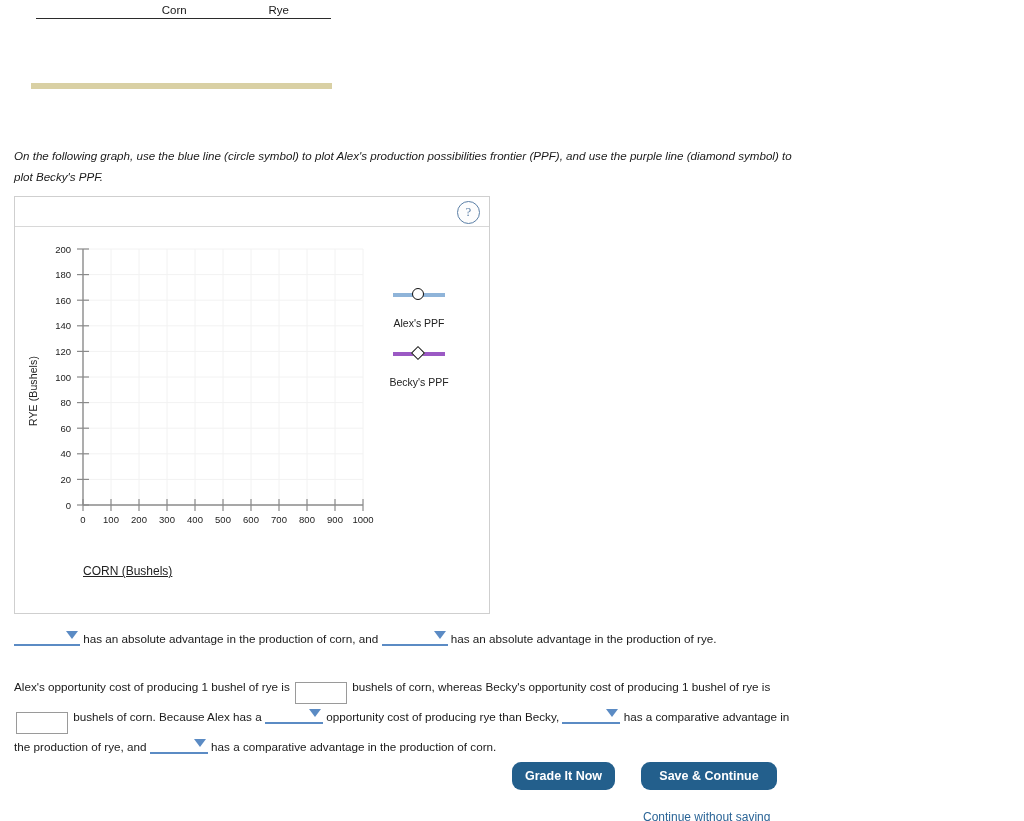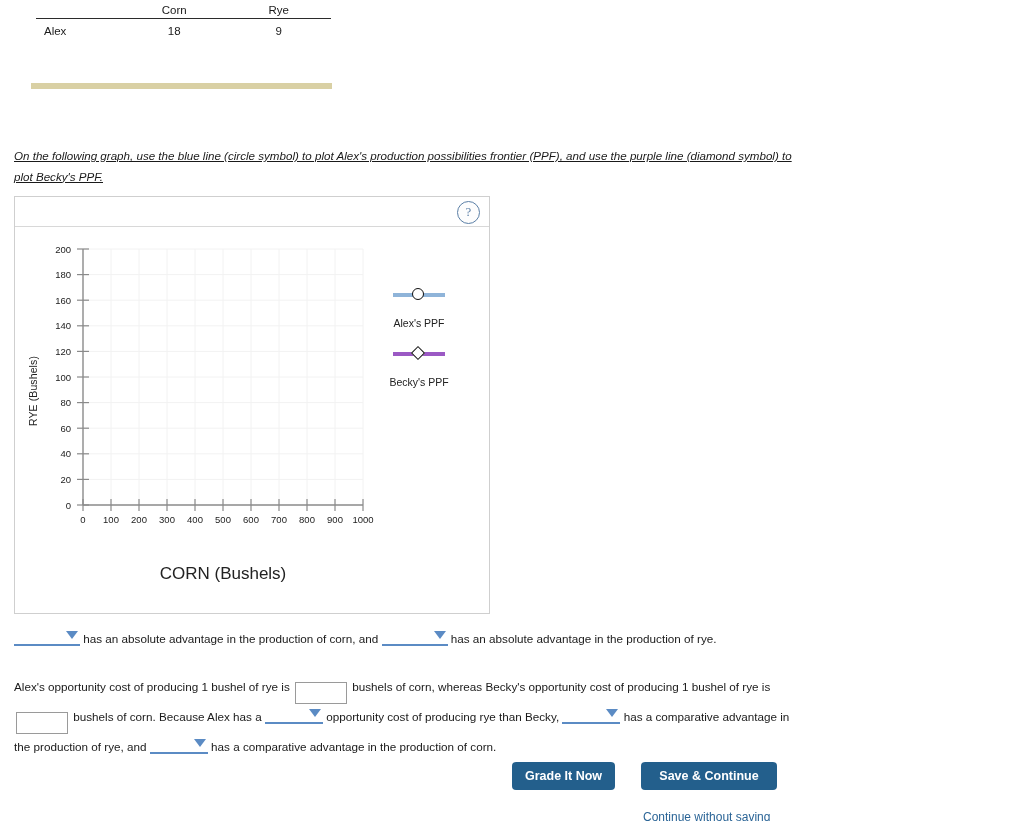--- a/index.html
+++ b/index.html
@@ -79,21 +79,20 @@
   
   .instructions {
     position: absolute;
     left: 14px;
     top: 146px;
     width: 790px;
     font-style: italic;
     font-size: 11.6px;
     line-height: 20.5px;
     color: #1a1a1a;
-    text-decoration: underline;
   }
 
   
   .graph-panel {
     position: absolute;
     left: 14px;
     top: 196px;
     width: 476px;
     height: 418px;
     border: 1px solid #cfcfcf;
@@ -143,23 +142,23 @@
     transform: rotate(-90deg);
     font-size: 10.5px;
     color: #222;
     letter-spacing: 0.1px;
   }
   .x-axis-title {
     position: absolute;
     left: 68px;
     top: 337px;
     width: 280px;
-    text-align: center;
-    font-size: 17px;
+    font-size: 12px;
     color: #222;
+    text-decoration: underline;
   }
   .legend-item-label {
     position: absolute;
     font-size: 10.5px;
     color: #222;
     text-align: center;
     width: 120px;
   }
   .legend-sym {
     position: absolute;
@@ -244,21 +243,21 @@
   }
 
   
   .btn {
     position: absolute;
     background: #235f8c;
     color: #ffffff;
     font-weight: bold;
     font-size: 12.5px;
     border: none;
-    border-radius: 4px;
+    border-radius: 9px;
     cursor: pointer;
     font-family: "Liberation Sans", sans-serif;
     text-align: center;
   }
   #grade-it-now-button {
     left: 512px;
     top: 762px;
     width: 103px;
     height: 28px;
   }
@@ -285,25 +284,20 @@
 <div class="table-wrap">
   <table class="data-table">
     <tbody>
         <tr>
       <th style="width:86px"></th>
       <th class="th-title">Corn</th>
       <th class="th-title">Rye</th>
     </tr>
     <tr class="hdr-rule">
       <td colspan="3"></td>
-    </tr>
-    <tr class="data-row">
-      <td class="row-name">Alex</td>
-      <td>18</td>
-      <td>9</td>
     </tr>
   </tbody>
     </table>
 </div>
 <div class="tan-bar"></div>
 
 <div class="instructions">On the following graph, use the blue line (circle symbol) to plot Alex's production possibilities frontier (PPF), and use the purple line (diamond symbol) to plot Becky's PPF.</div>
 
 <div class="graph-panel">
   <div class="graph-toolbar">

